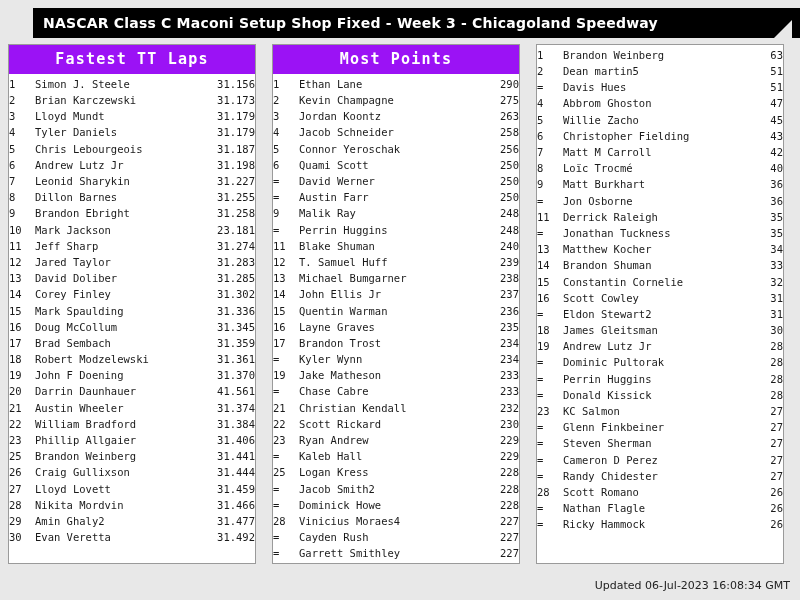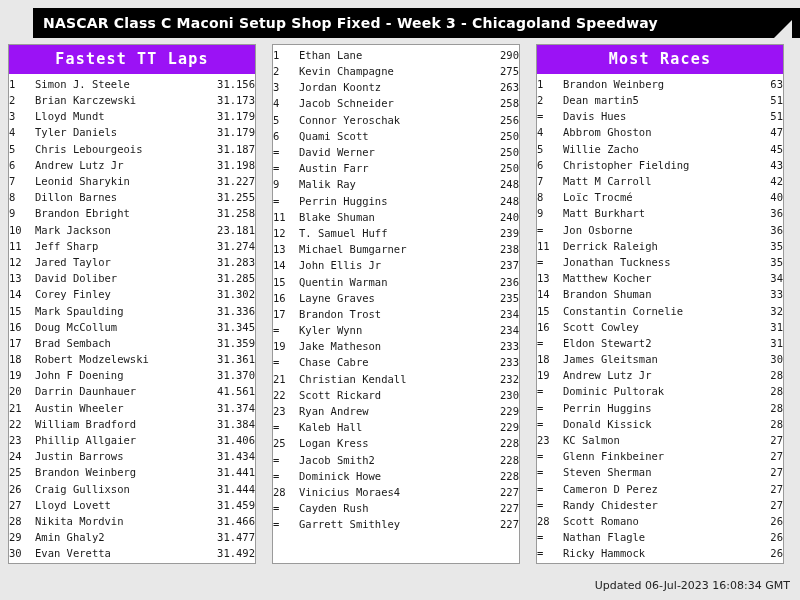--- a/index.html
+++ b/index.html
@@ -226,25 +226,20 @@
               <td class="pos">22</td>
               <td class="name">William Bradford</td>
               <td class="val">31.384</td>
             </tr>
             <tr>
               <td class="pos">23</td>
               <td class="name">Phillip Allgaier</td>
               <td class="val">31.406</td>
             </tr>
             <tr>
-              <td class="pos">24</td>
-              <td class="name">Justin Barrows</td>
-              <td class="val">31.434</td>
-            </tr>
-            <tr>
               <td class="pos">25</td>
               <td class="name">Brandon Weinberg</td>
               <td class="val">31.441</td>
             </tr>
             <tr>
               <td class="pos">26</td>
               <td class="name">Craig Gullixson</td>
               <td class="val">31.444</td>
             </tr>
             <tr>
@@ -265,20 +260,21 @@
             <tr>
               <td class="pos">30</td>
               <td class="name">Evan Veretta</td>
               <td class="val">31.492</td>
             </tr>
           </tbody>
       </table>
     </div>
 
     <div class="panel">
+      <div class="panel-header">Most Points</div>
       <table class="rows">
         <tbody id="rows-1">
             <tr>
               <td class="pos">1</td>
               <td class="name">Ethan Lane</td>
               <td class="val">290</td>
             </tr>
             <tr>
               <td class="pos">2</td>
               <td class="name">Kevin Champagne</td>
@@ -422,21 +418,20 @@
             <tr>
               <td class="pos">=</td>
               <td class="name">Garrett Smithley</td>
               <td class="val">227</td>
             </tr>
           </tbody>
       </table>
     </div>
 
     <div class="panel">
-      <div class="panel-header">Most Races</div>
       <table class="rows">
         <tbody id="rows-2">
             <tr>
               <td class="pos">1</td>
               <td class="name">Brandon Weinberg</td>
               <td class="val">63</td>
             </tr>
             <tr>
               <td class="pos">2</td>
               <td class="name">Dean martin5</td>

